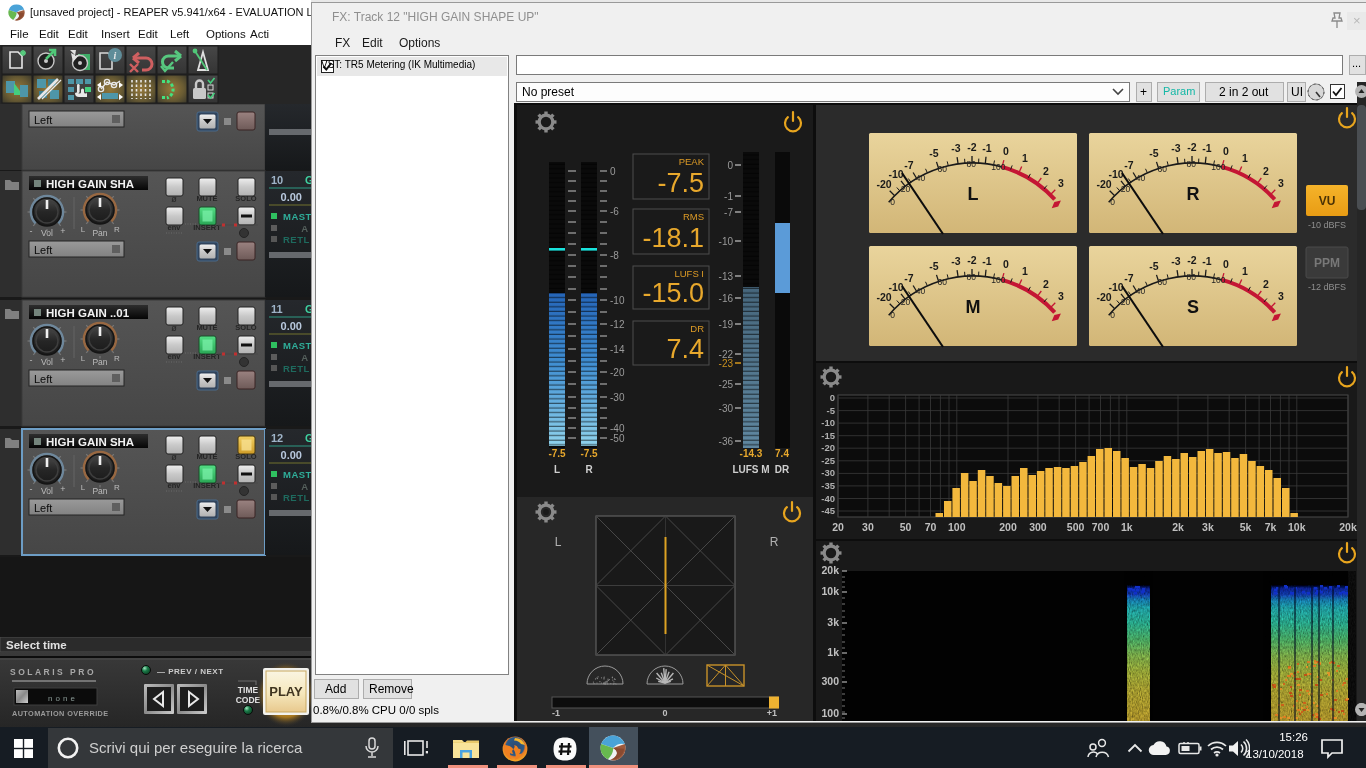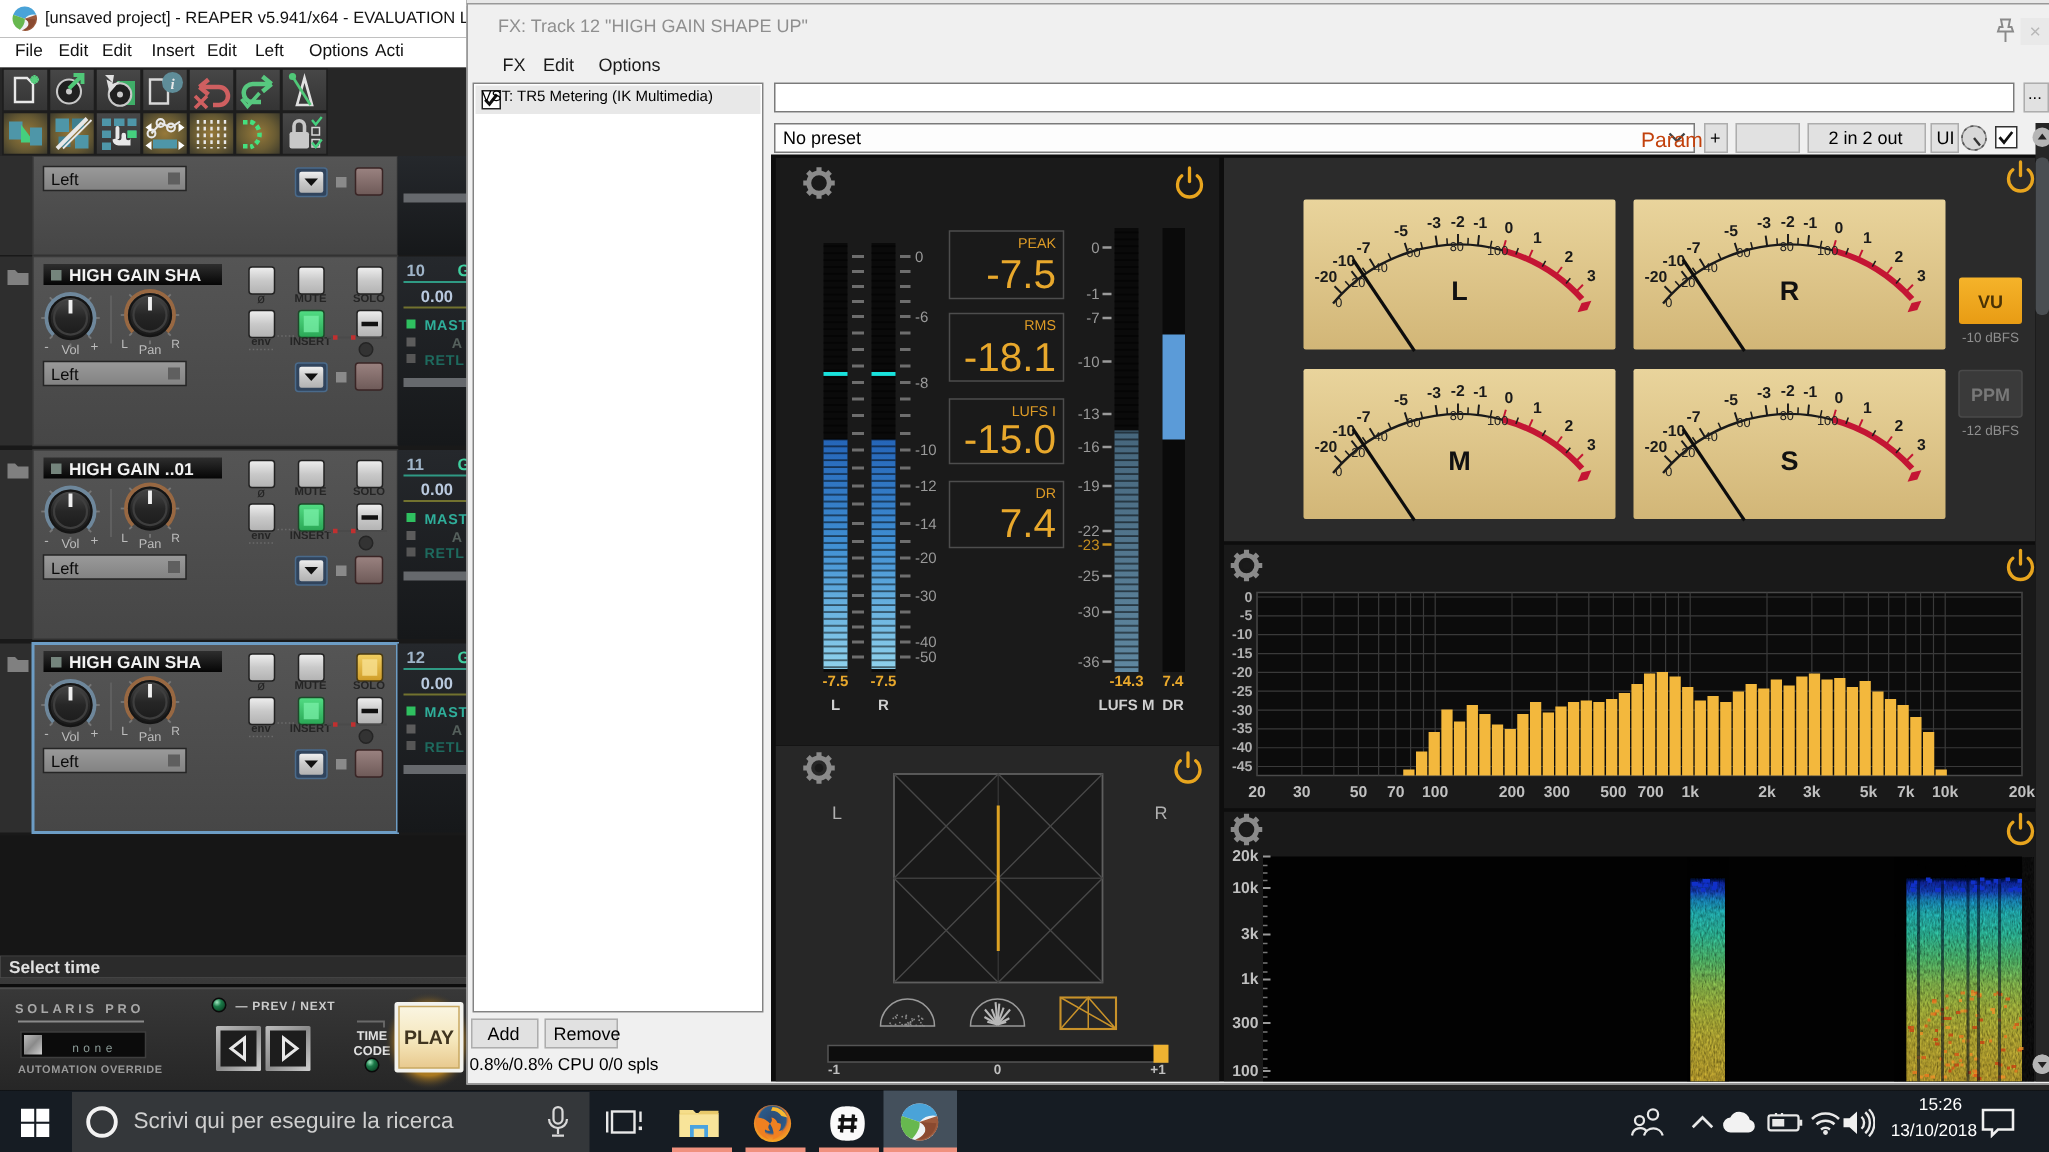--- a/index.html
+++ b/index.html
@@ -488,21 +488,21 @@
 <div style="left:1349px;top:55px;width:17px;height:20px;background:#e1e1e1;border:1px solid #adadad"></div>
 <div class="tx" style="left:1352px;top:57px;font-size:11px;color:#000">...</div>
 <div style="left:516px;top:82px;width:614px;height:20px;background:#fdfdfd;border:1px solid #7a7a7a"></div>
 <div class="tx" style="left:522px;top:85px;font-size:12px;color:#000">No preset</div>
 <svg style="left:1112px;top:88px" width="12" height="8" viewBox="0 0 12 8">
     <path d="M1 1 l5 5 l5 -5" fill="none" stroke="#444" stroke-width="1.6"></path>
   </svg>
 <div style="left:1136px;top:82px;width:16px;height:20px;background:#e1e1e1;border:1px solid #adadad"></div>
 <div class="tx" style="left:1140px;top:85px;font-size:12px;color:#000">+</div>
 <div style="left:1157px;top:82px;width:43px;height:20px;background:#e1e1e1;border:1px solid #adadad"></div>
-<div class="tx" style="left:1094px;top:85px;font-size:14px;color:#c2410c">Param</div>
+<div class="tx" style="left:1163px;top:85px;font-size:11px;color:#14b8a6">Param</div>
 <div style="left:1205px;top:82px;width:79px;height:20px;background:#e1e1e1;border:1px solid #adadad"></div>
 <div class="tx" style="left:1219px;top:85px;font-size:12px;color:#000">2 in 2 out</div>
 <div style="left:1287px;top:82px;width:19px;height:20px;background:#e1e1e1;border:1px solid #adadad"></div>
 <div class="tx" style="left:1291px;top:85px;font-size:12px;color:#000">UI</div>
 <svg style="left:1307px;top:83px" width="18" height="18" viewBox="0 0 18 18">
     <circle cx="9" cy="9" r="8" fill="#d8d8d8" stroke="#8a8a8a"></circle>
     <circle cx="9" cy="9" r="8" fill="none" stroke="#555" stroke-width="1" stroke-dasharray="2 3"></circle>
     <line x1="9" y1="9" x2="13" y2="14" stroke="#333" stroke-width="1.6"></line>
   </svg>
 <div style="left:1330px;top:84px;width:15px;height:15px;background:#fff;border:1.4px solid #333"></div>
@@ -1371,15 +1371,15 @@
   </svg>
 <svg style="left:1206px;top:740px" width="22" height="17" viewBox="0 0 22 17">
     <path d="M2 6 a13 13 0 0 1 18 0 M5 9.5 a9 9 0 0 1 12 0 M8 13 a5 5 0 0 1 6 0" fill="none" stroke="#e8e8e8" stroke-width="1.7"></path>
     <circle cx="11" cy="15" r="1.6" fill="#e8e8e8"></circle>
   </svg>
 <svg style="left:1228px;top:739px" width="22" height="19" viewBox="0 0 22 19">
     <path d="M1 6.5 h4 l5 -4.5 v15 l-5 -4.5 h-4 z" fill="#f0f0f0"></path>
     <path d="M13 5.5 a5.5 5.5 0 0 1 0 8 M15.5 2.5 a9.5 9.5 0 0 1 0 14 M18 0.5 a13 13 0 0 1 0 18" fill="none" stroke="#e8e8e8" stroke-width="1.6"></path>
   </svg>
 <div class="tx" style="left:1252px;top:731px;font-size:11.5px;color:#fff;width:56px;text-align:right">15:26</div>
-<div class="tx" style="left:1246px;top:748px;font-size:11.5px;color:#fff;width:72px;text-align:right">13/10/2018</div>
+<div class="tx" style="left:1246px;top:748px;font-size:11.5px;color:#fff;width:72px;text-align:left">13/10/2018</div>
 <svg style="left:1320px;top:738px" width="24" height="21" viewBox="0 0 24 21">
     <path d="M2 2 h20 v13 h-10 l-4 4 v-4 h-6 z" fill="none" stroke="#f0f0f0" stroke-width="1.7"></path>
   </svg>
 </body></html>

